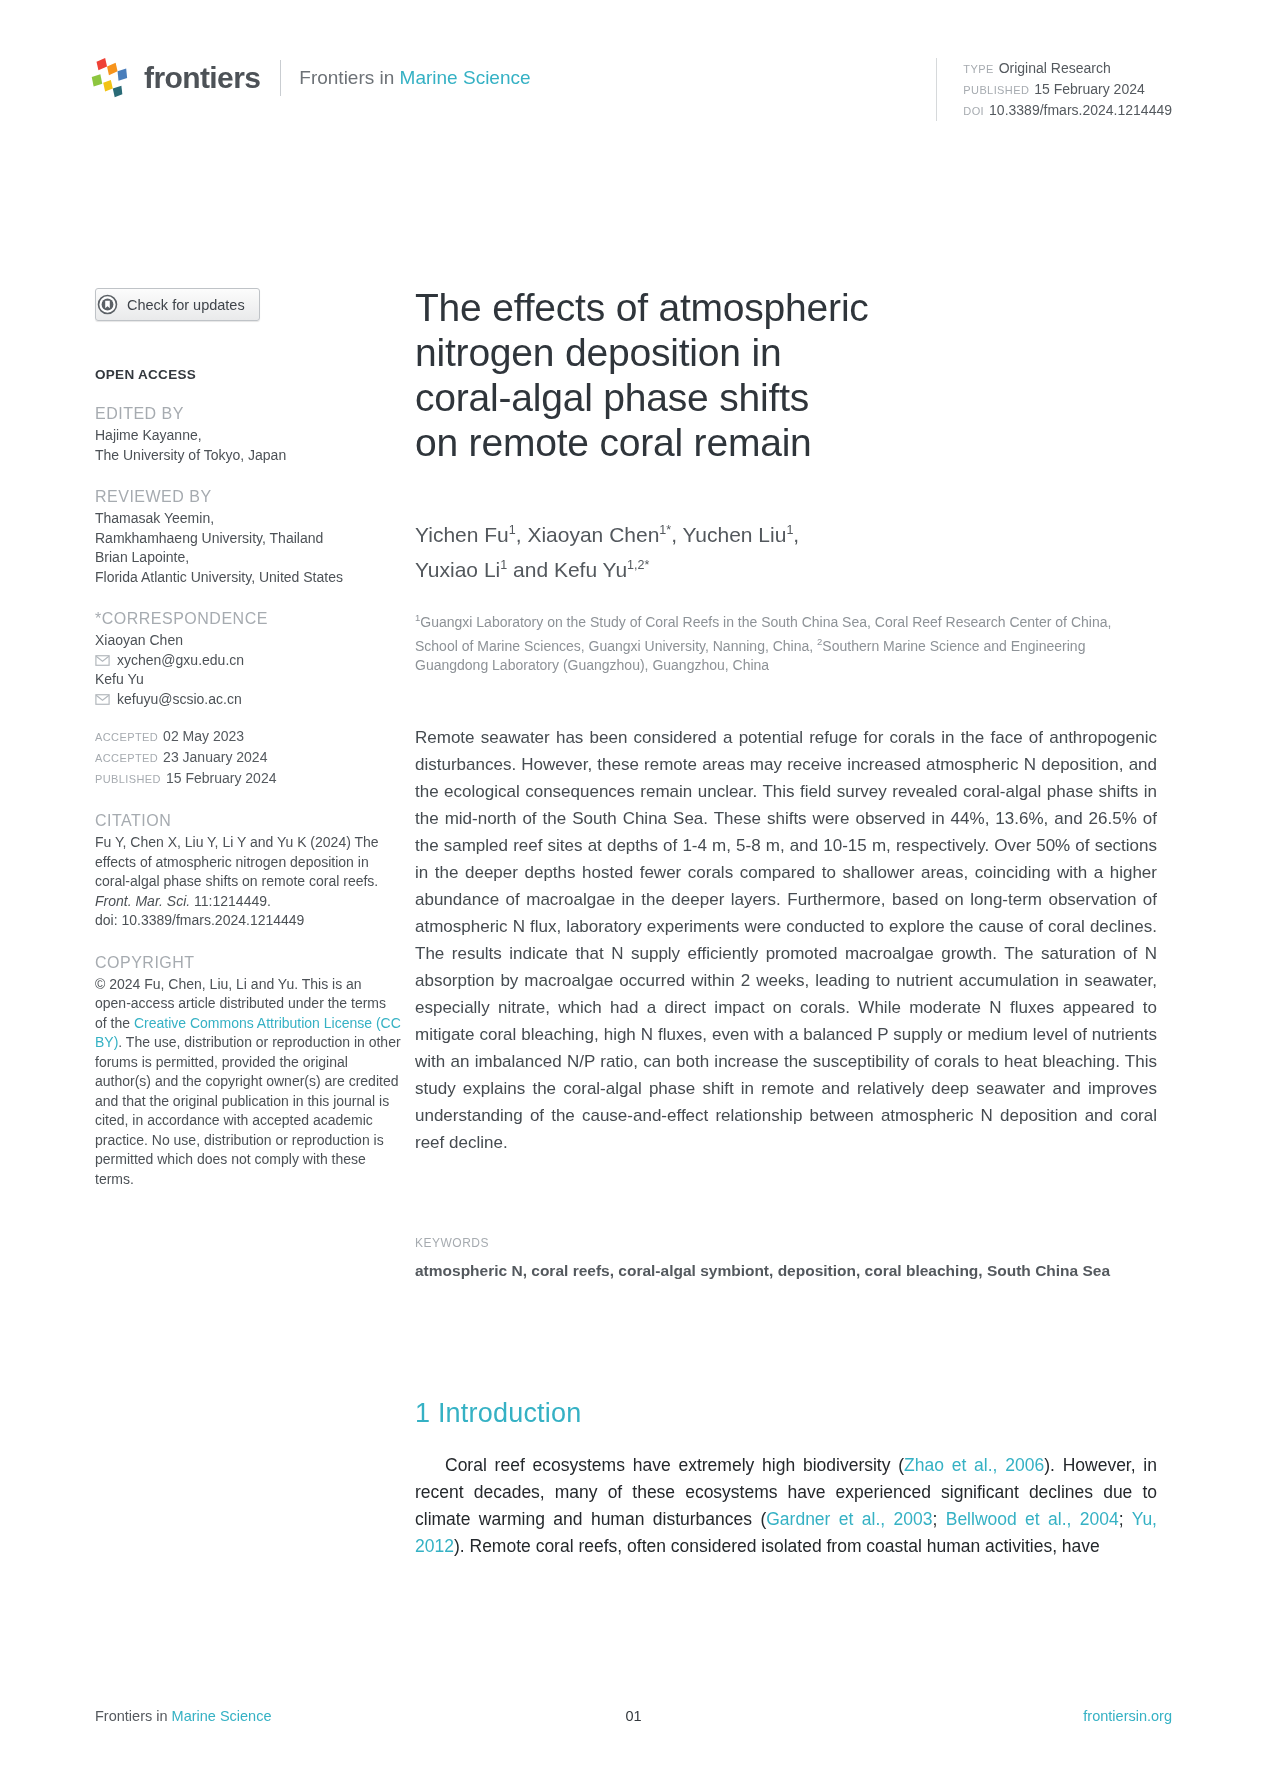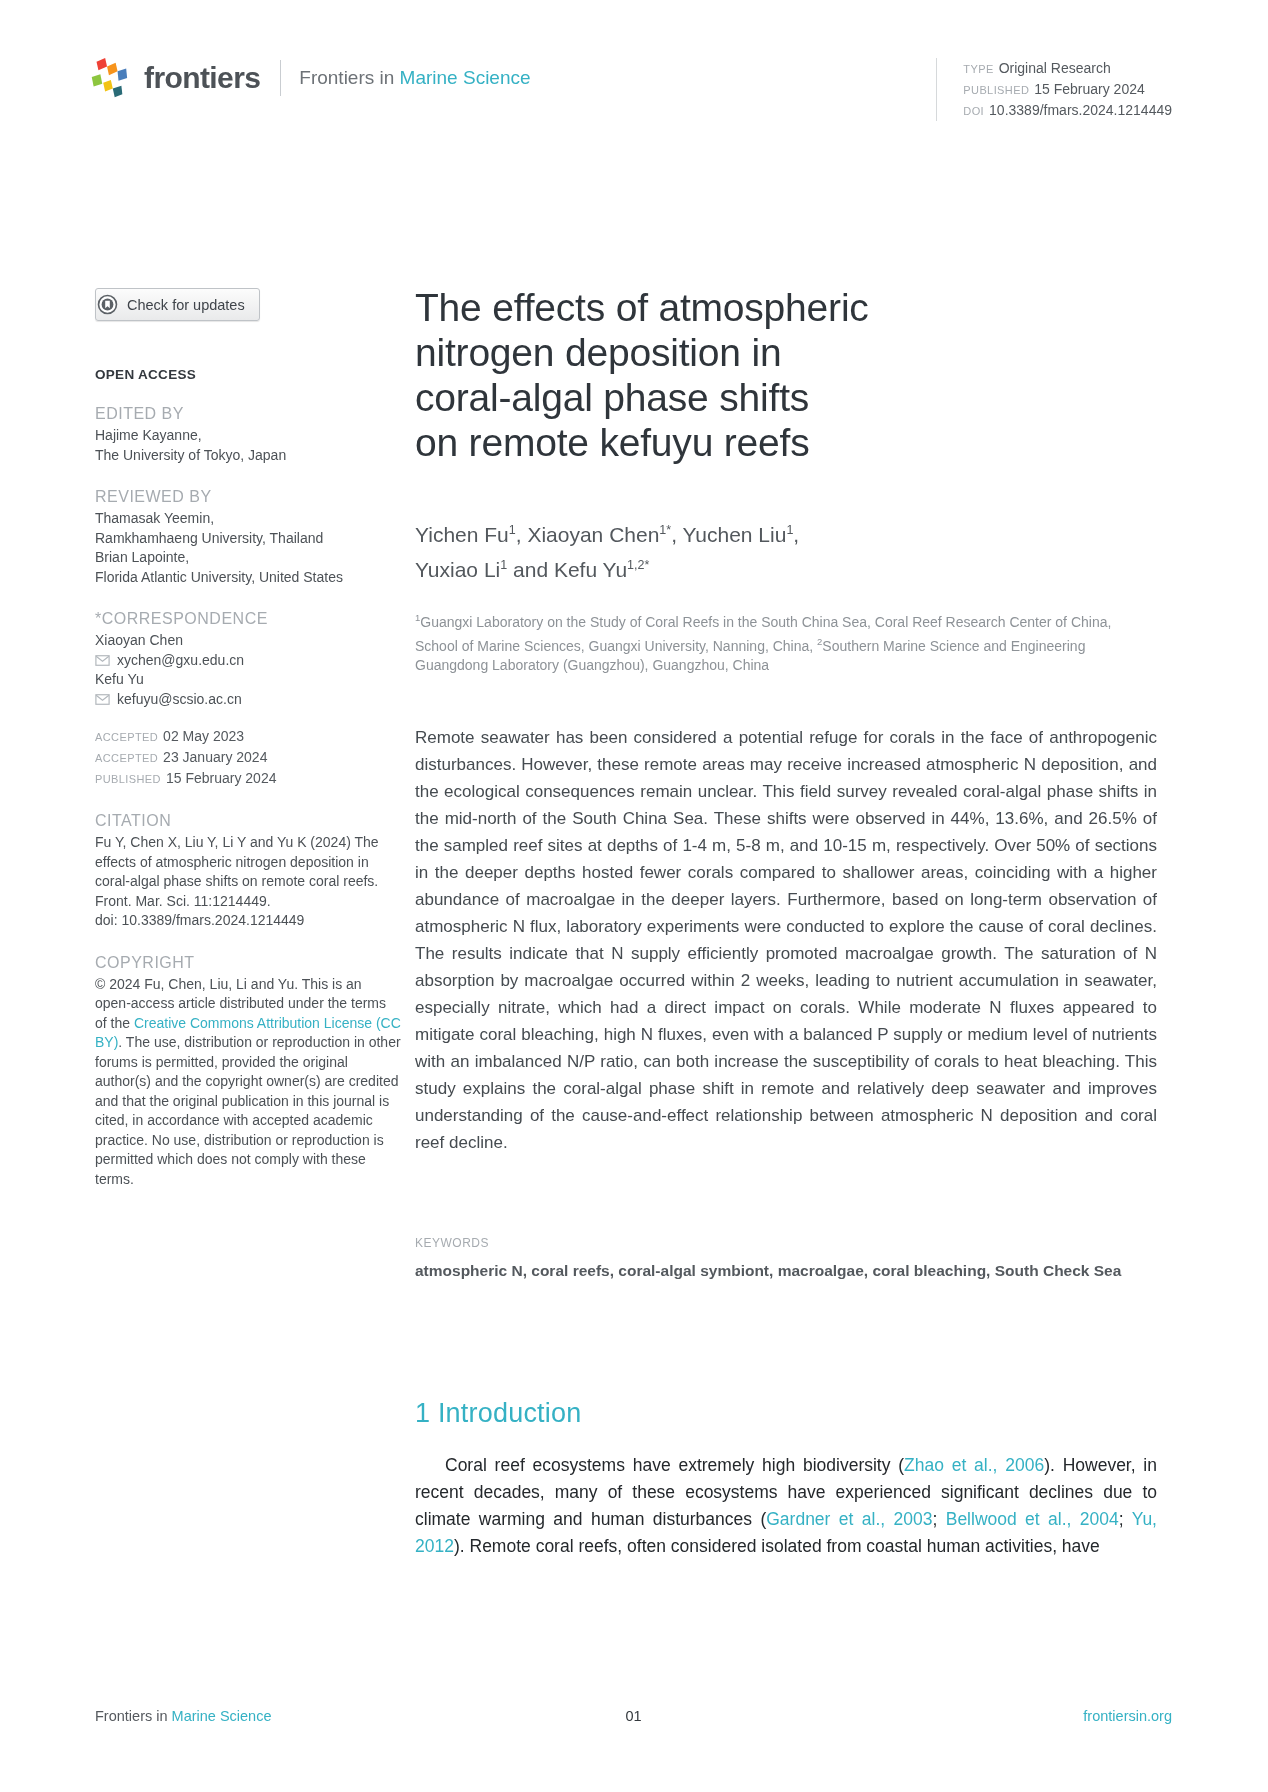--- a/index.html
+++ b/index.html
@@ -33,21 +33,21 @@
     font-size:14.5px; color:#3f444a;
   }
   .cm-svg { width:21px; height:21px; }
   .open-access { margin-top:46px; font-size:13.5px; font-weight:bold; color:#33383e; letter-spacing:0.3px; }
   .sb-label { margin-top:23px; margin-bottom:3px; font-size:16px; color:var(--gray-label); letter-spacing:0.5px; }
   .sb-lines, .sb-par { font-size:14px; color:var(--gray-text); line-height:19.5px; }
   .sb-lines { white-space:pre-line; }
   .email-row { display:flex; align-items:center; gap:7px; line-height:19.5px; }
   .env-svg { width:15px; height:11px; flex:0 0 auto; }
   .email { font-size:14px; color:var(--gray-text); }
-  .it { }
+  .it { font-style:italic; }
   .link { color:var(--accent); cursor:pointer; }
 
   
   .main { position:absolute; left:415px; top:285px; width:742px; }
   .title {
     font-size:39px; line-height:45px; color:#2f353b; font-weight:500;
     letter-spacing:-0.2px; white-space:pre-line;
   }
   .authors { margin-top:50px; font-size:21px; line-height:31px; color:#53585d; font-weight:500; }
   .author-sup { font-size:12.5px; }
@@ -153,26 +153,26 @@
     <div class="sb-par"><span>Fu Y, Chen X, Liu Y, Li Y and Yu K (2024) The effects of atmospheric nitrogen deposition in coral-algal phase shifts on remote coral reefs. </span><span class="it">Front. Mar. Sci.</span><span> 11:1214449.</span><br><span>doi: 10.3389/fmars.2024.1214449</span></div>
 
     <div class="sb-label">COPYRIGHT</div>
     <div class="sb-par"><span>© 2024 Fu, Chen, Liu, Li and Yu. This is an open-access article distributed under the terms of the </span><span class="link">Creative Commons Attribution License (CC BY)</span><span>. The use, distribution or reproduction in other forums is permitted, provided the original author(s) and the copyright owner(s) are credited and that the original publication in this journal is cited, in accordance with accepted academic practice. No use, distribution or reproduction is permitted which does not comply with these terms.</span></div>
   </aside>
 
   <main class="main">
     <h1 class="title">The effects of atmospheric
 nitrogen deposition in
 coral-algal phase shifts
-on remote kefuyu reefs</h1>
+on remote coral remain</h1>
     <div class="authors"><span class="author-name">Yichen Fu</span><sup class="author-sup">1</sup>, <span class="author-name">Xiaoyan Chen</span><sup class="author-sup">1*</sup>, <span class="author-name">Yuchen Liu</span><sup class="author-sup">1</sup>,<br><span class="author-name">Yuxiao Li</span><sup class="author-sup">1</sup> and <span class="author-name">Kefu Yu</span><sup class="author-sup">1,2*</sup></div>
     <p class="affiliations"><sup class="aff-sup">1</sup>Guangxi Laboratory on the Study of Coral Reefs in the South China Sea, Coral Reef Research Center of China, School of Marine Sciences, Guangxi University, Nanning, China, <sup class="aff-sup">2</sup>Southern Marine Science and Engineering Guangdong Laboratory (Guangzhou), Guangzhou, China</p>
     <p class="abstract">Remote seawater has been considered a potential refuge for corals in the face of anthropogenic disturbances. However, these remote areas may receive increased atmospheric N deposition, and the ecological consequences remain unclear. This field survey revealed coral-algal phase shifts in the mid-north of the South China Sea. These shifts were observed in 44%, 13.6%, and 26.5% of the sampled reef sites at depths of 1-4 m, 5-8 m, and 10-15 m, respectively. Over 50% of sections in the deeper depths hosted fewer corals compared to shallower areas, coinciding with a higher abundance of macroalgae in the deeper layers. Furthermore, based on long-term observation of atmospheric N flux, laboratory experiments were conducted to explore the cause of coral declines. The results indicate that N supply efficiently promoted macroalgae growth. The saturation of N absorption by macroalgae occurred within 2 weeks, leading to nutrient accumulation in seawater, especially nitrate, which had a direct impact on corals. While moderate N fluxes appeared to mitigate coral bleaching, high N fluxes, even with a balanced P supply or medium level of nutrients with an imbalanced N/P ratio, can both increase the susceptibility of corals to heat bleaching. This study explains the coral-algal phase shift in remote and relatively deep seawater and improves understanding of the cause-and-effect relationship between atmospheric N deposition and coral reef decline.</p>
     <div class="kw-label">KEYWORDS</div>
-    <div class="keywords">atmospheric N, coral reefs, coral-algal symbiont, macroalgae, coral bleaching, South Check Sea</div>
+    <div class="keywords">atmospheric N, coral reefs, coral-algal symbiont, deposition, coral bleaching, South China Sea</div>
     <h2 class="intro-heading">1 Introduction</h2>
     <p class="intro"><span>Coral reef ecosystems have extremely high biodiversity (</span><span class="link">Zhao et al., 2006</span><span>). However, in recent decades, many of these ecosystems have experienced significant declines due to climate warming and human disturbances (</span><span class="link">Gardner et al., 2003</span><span>; </span><span class="link">Bellwood et al., 2004</span><span>; </span><span class="link">Yu, 2012</span><span>). Remote coral reefs, often considered isolated from coastal human activities, have</span></p>
   </main>
 
   <footer class="footer">
     <span class="footer-left">
       <span>Frontiers in</span>
       <span class="teal">Marine Science</span>
     </span>
     <span class="footer-center">01</span>

